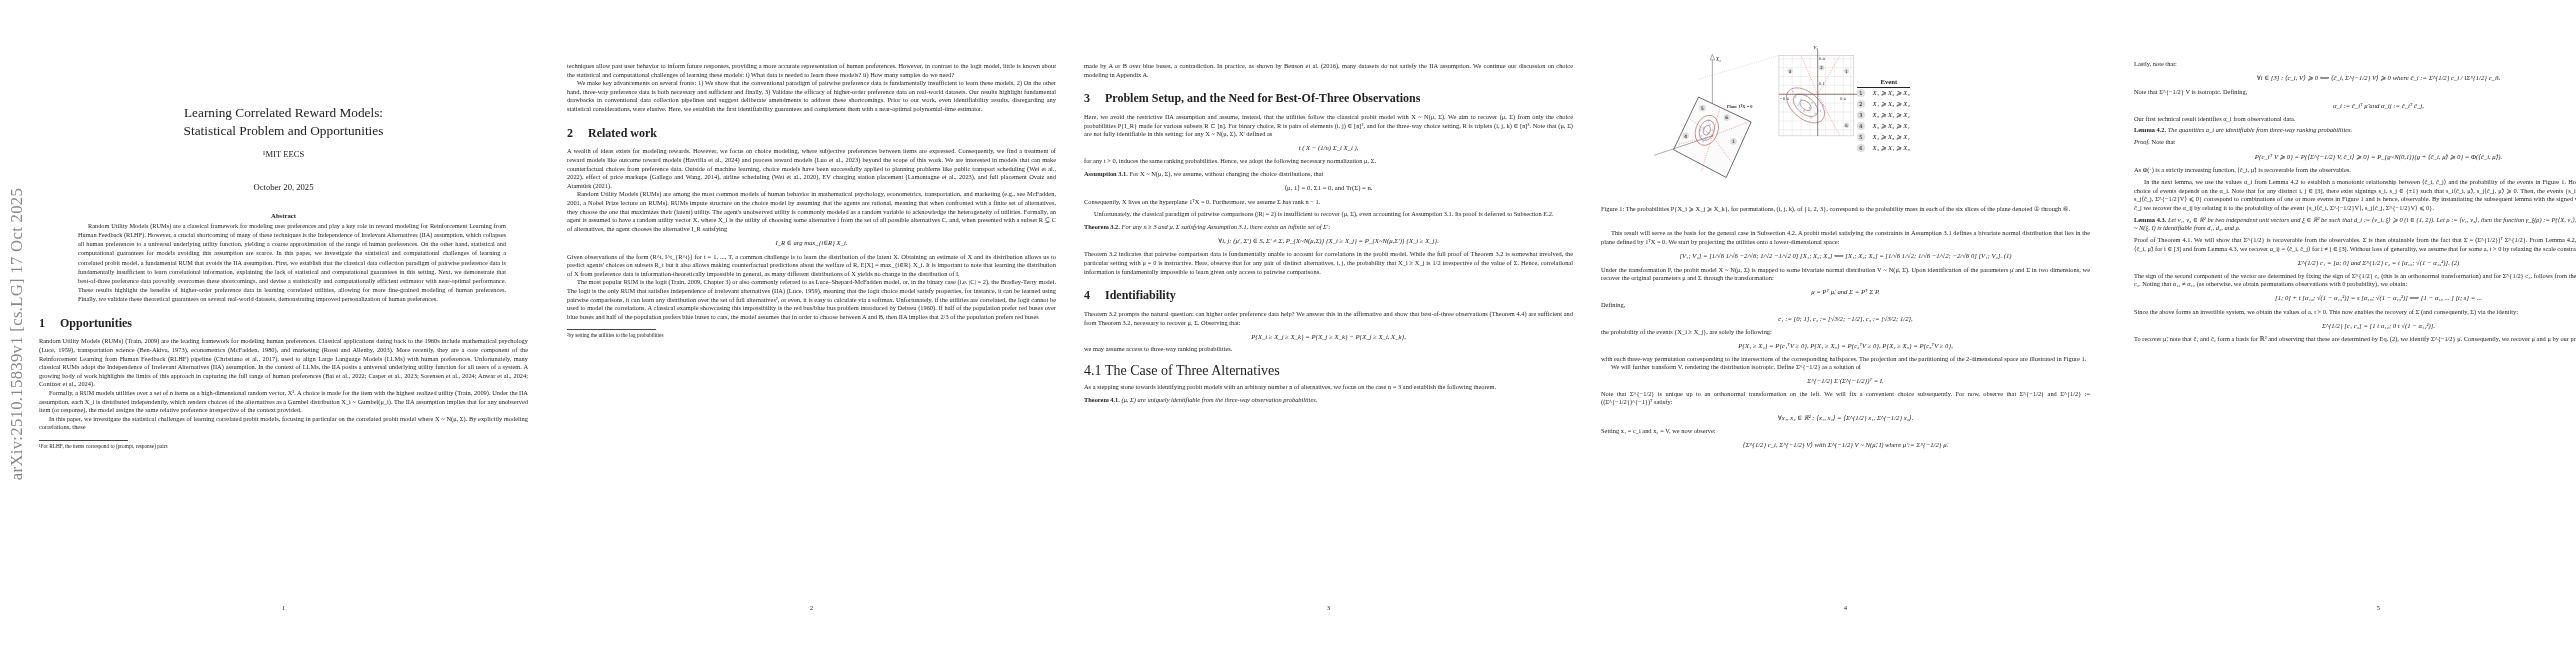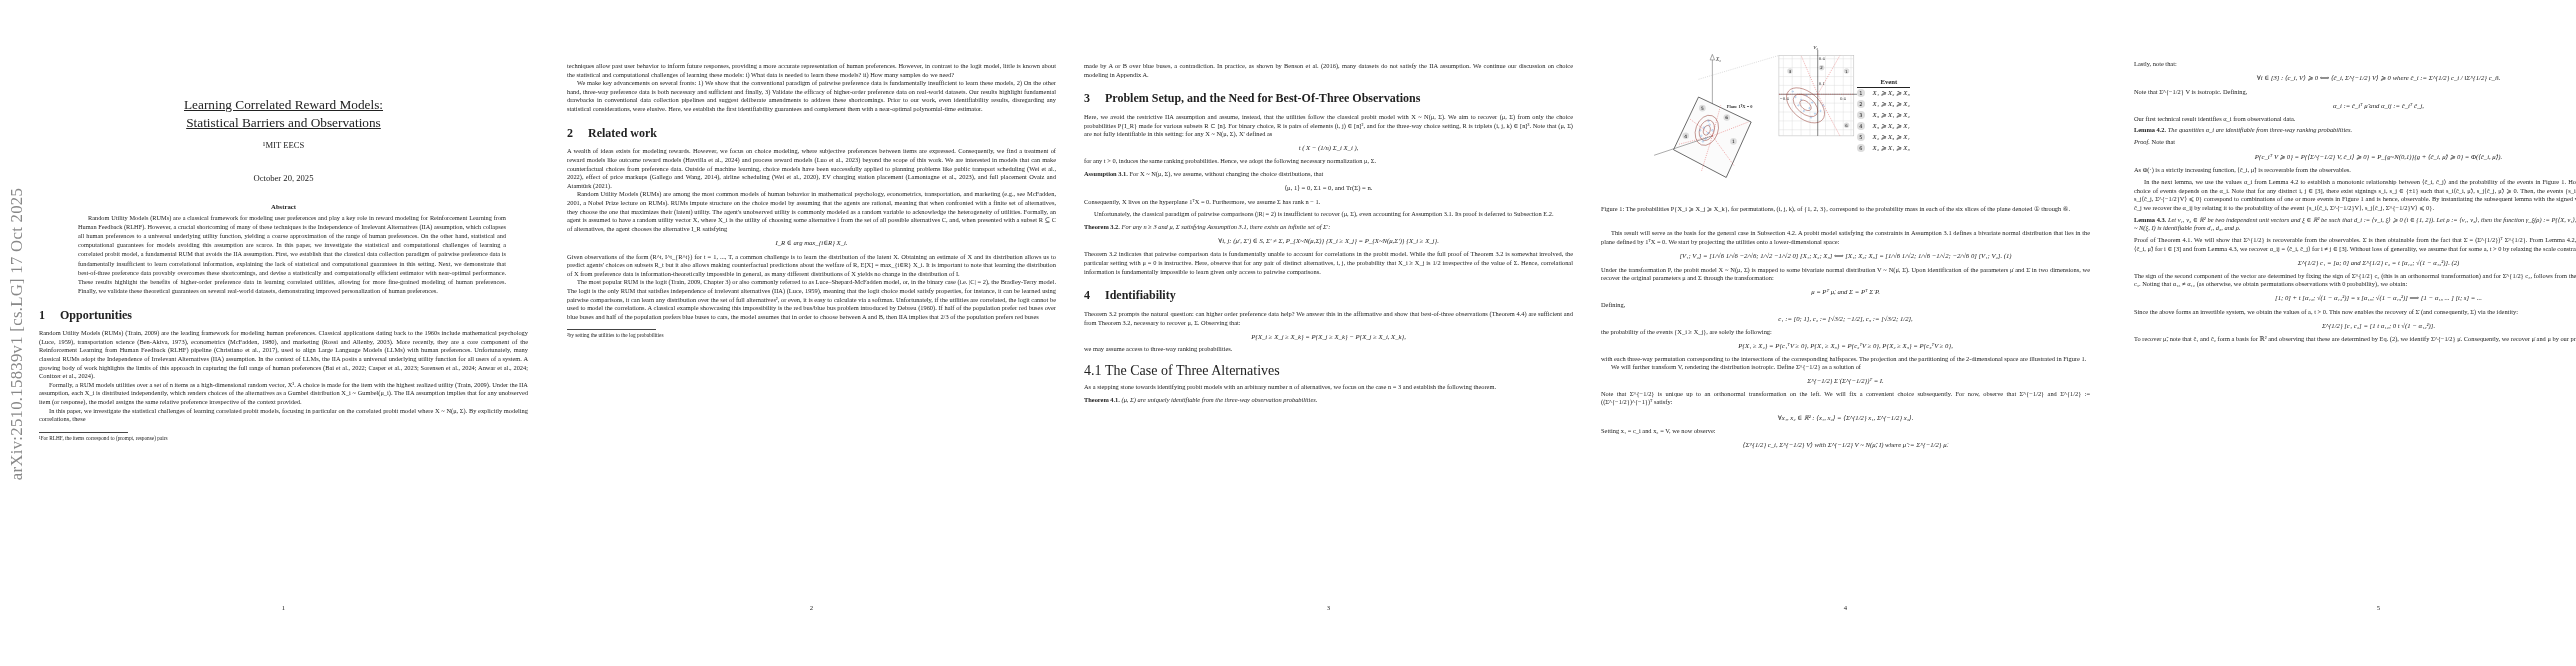--- a/index.html
+++ b/index.html
@@ -3,21 +3,21 @@
 <meta charset="utf-8">
 <style>
   html,body{margin:0;padding:0;background:#fff;}
   body{width:2576px;height:667px;position:relative;overflow:hidden;font-family:"Liberation Serif","DejaVu Serif",serif;color:#222;}
   .arxiv{position:absolute;left:5.6px;top:0;width:22px;height:667px;}
   .arxiv span{position:absolute;left:50%;top:50%;transform:translate(-50%,-50%) rotate(-90deg);white-space:nowrap;font-size:16.7px;color:#888;letter-spacing:0.3px;}
   .page{position:absolute;top:0;height:667px;width:489px;}
   .p1{left:39px}.p2{left:567px}.p3{left:1084px}.p4{left:1601px}.p5{left:2134px}
   .txt{font-size:6.4px;line-height:8.6px;text-align:justify;margin:0;}
   .indent{text-indent:10px;}
-  h1.title{font-weight:normal;font-size:13.3px;line-height:18.3px;text-align:center;margin:0;text-decoration:underline;}
+  h1.title{font-weight:normal;font-size:13.3px;line-height:18.3px;text-align:center;margin:8px;}
   .authors{text-align:center;font-size:8.6px;line-height:11px;margin-top:5.6px;}
   .affil{text-align:center;font-size:8.6px;margin-top:7.8px;}
   .date{text-align:center;font-size:8.6px;margin-top:23px;}
   .abs-h{text-align:center;font-weight:bold;font-size:6.7px;margin-top:20px;}
   .abstract{margin:2.2px 22px 0 39px;font-size:6.3px;line-height:9.2px;text-align:justify;}
   h2{font-size:12px;font-weight:bold;margin:12.2px 0 6.7px 0;}
   h2 .num{display:inline-block;width:21px;}
   h3{font-size:14px;font-weight:normal;margin:9px 0 4.4px 0;}
   h3 .num{display:inline-block;width:21px;}
   .pageno{position:absolute;bottom:56px;left:0;width:100%;text-align:center;font-size:6.7px;}
@@ -38,21 +38,21 @@
 <body>
 
 <div class="arxiv">
   <span>arXiv:2510.15839v1  [cs.LG]  17 Oct 2025</span>
 </div>
 
 <div class="page p1">
   <div style="height:96px"></div>
   <h1 class="title">
     <span>Learning Correlated Reward Models:</span><br>
-    <span>Statistical Barriers and Observations</span>
+    <span>Statistical Problem and Opportunities</span>
   </h1>
   <div class="affil">¹MIT EECS</div>
   <div class="date">October 20, 2025</div>
   <div class="abs-h">Abstract</div>
   <p class="abstract indent">Random Utility Models (RUMs) are a classical framework for modeling user preferences and play a key role in reward modeling for Reinforcement Learning from Human Feedback (RLHF). However, a crucial shortcoming of many of these techniques is the Independence of Irrelevant Alternatives (IIA) assumption, which collapses all human preferences to a universal underlying utility function, yielding a coarse approximation of the range of human preferences. On the other hand, statistical and computational guarantees for models avoiding this assumption are scarce. In this paper, we investigate the statistical and computational challenges of learning a correlated probit model, a fundamental RUM that avoids the IIA assumption. First, we establish that the classical data collection paradigm of pairwise preference data is fundamentally insufficient to learn correlational information, explaining the lack of statistical and computational guarantees in this setting. Next, we demonstrate that best-of-three preference data provably overcomes these shortcomings, and devise a statistically and computationally efficient estimator with near-optimal performance. These results highlight the benefits of higher-order preference data in learning correlated utilities, allowing for more fine-grained modeling of human preferences. Finally, we validate these theoretical guarantees on several real-world datasets, demonstrating improved personalization of human preferences.</p>
   <h2><span class="num">1</span><span>Opportunities</span></h2>
   <p class="txt">Random Utility Models (RUMs) (Train, 2009) are the leading framework for modeling human preferences. Classical applications dating back to the 1960s include mathematical psychology (Luce, 1959), transportation science (Ben-Akiva, 1973), econometrics (McFadden, 1980), and marketing (Rossi and Allenby, 2003). More recently, they are a core component of the Reinforcement Learning from Human Feedback (RLHF) pipeline (Christiano et al., 2017), used to align Large Language Models (LLMs) with human preferences. Unfortunately, many classical RUMs adopt the Independence of Irrelevant Alternatives (IIA) assumption. In the context of LLMs, the IIA posits a universal underlying utility function for all users of a system. A growing body of work highlights the limits of this approach in capturing the full range of human preferences (Bai et al., 2022; Casper et al., 2023; Sorensen et al., 2024; Anwar et al., 2024; Conitzer et al., 2024).</p>
   <p class="txt indent">Formally, a RUM models utilities over a set of n items as a high-dimensional random vector, X¹. A choice is made for the item with the highest realized utility (Train, 2009). Under the IIA assumption, each X_i is distributed independently, which renders choices of the alternatives as a Gumbel distribution X_i ~ Gumbel(μ_i). The IIA assumption implies that for any unobserved item (or response), the model assigns the same relative preference irrespective of the context provided.</p>
   <p class="txt indent">In this paper, we investigate the statistical challenges of learning correlated probit models, focusing in particular on the correlated probit model where X ~ N(μ, Σ). By explicitly modeling correlations, these</p>
   <div class="fn-rule"></div>

